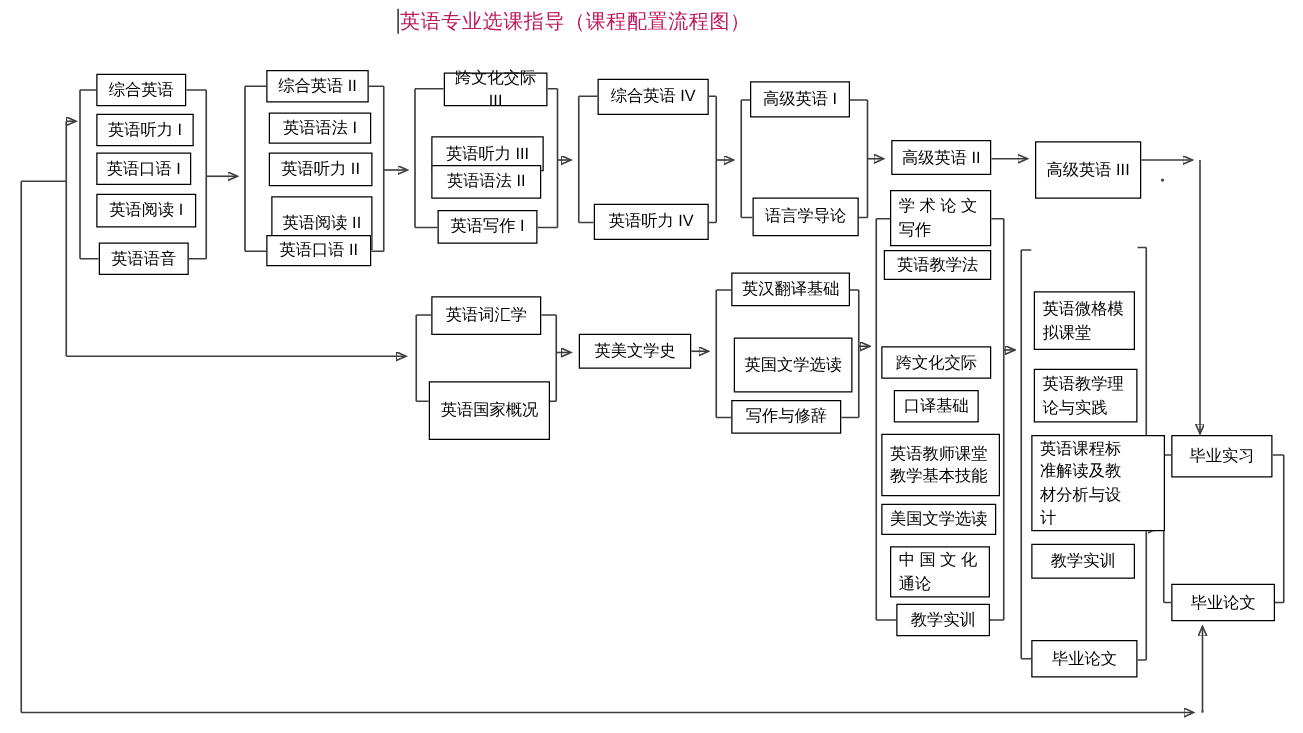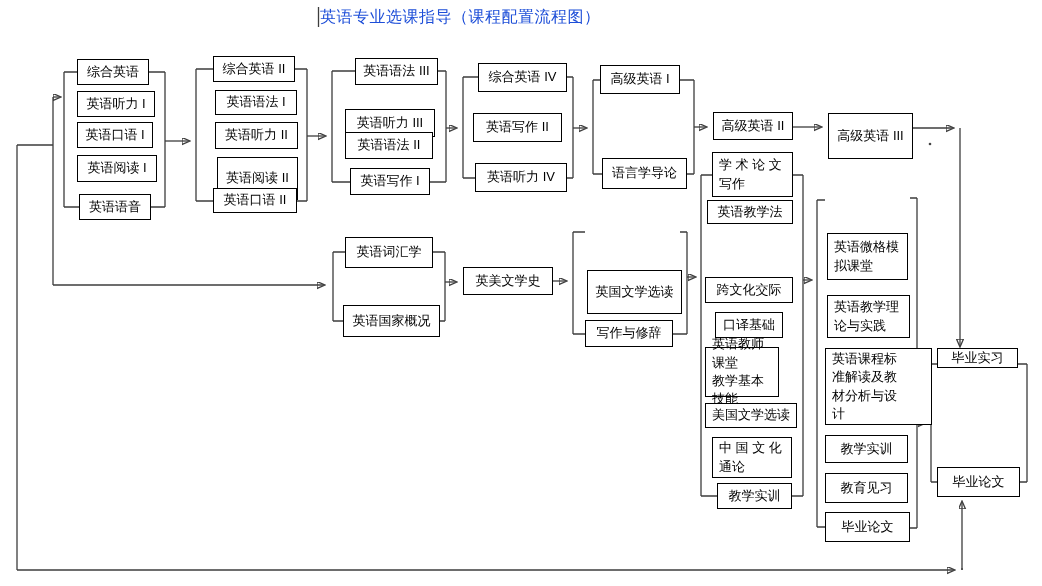--- a/index.html
+++ b/index.html
@@ -2,21 +2,21 @@
 <html><head>
 <meta charset="utf-8">
 <style>
   html,body{margin:0;padding:0;background:#fff;}
   .canvas{
     position:relative;width:1042px;height:586px;background:#fff;overflow:hidden;
     font-family:"Liberation Sans",sans-serif;color:#000;
   }
   .title{
     position:absolute;left:320px;top:7px;font-size:16px;letter-spacing:.5px;
-    white-space:nowrap;color:#1d4ed8;
+    white-space:nowrap;color:#be185d;
   }
   .node{
     position:absolute;box-sizing:border-box;background:#fff;
     border:1.5px solid #000;
     display:flex;align-items:center;justify-content:center;
     text-align:center;font-size:13px;line-height:1.42;
     white-space:pre-line;padding:1px 2px;z-index:2;
   }
   .node.ml{justify-content:flex-start;text-align:left;padding-left:6px;}
   svg.wires{position:absolute;left:0;top:0;z-index:1;pointer-events:none;}
@@ -88,61 +88,60 @@
   <div class="node" style="left:77px;top:122px;width:76px;height:26px">英语口语 I</div>
   <div class="node" style="left:77px;top:155px;width:80px;height:27px">英语阅读 I</div>
   <div class="node" style="left:79px;top:194px;width:72px;height:26px">英语语音</div>
 
   <div class="node" style="left:213px;top:56px;width:82px;height:26px">综合英语 II</div>
   <div class="node" style="left:215px;top:90px;width:82px;height:25px">英语语法 I</div>
   <div class="node" style="left:215px;top:122px;width:83px;height:27px">英语听力 II</div>
   <div class="node" style="left:217px;top:157px;width:81px;height:43px">英语阅读 II</div>
   <div class="node" style="left:213px;top:188px;width:84px;height:25px">英语口语 II</div>
 
-  <div class="node" style="left:355px;top:58px;width:83px;height:27px">英语语法 III</div>
+  <div class="node" style="left:355px;top:58px;width:83px;height:27px">跨文化交际 III</div>
   <div class="node" style="left:345px;top:109px;width:90px;height:28px">英语听力 III</div>
   <div class="node" style="left:345px;top:132px;width:88px;height:27px">英语语法 II</div>
   <div class="node" style="left:350px;top:168px;width:80px;height:27px">英语写作 I</div>
 
   <div class="node" style="left:478px;top:63px;width:89px;height:29px">综合英语 IV</div>
-  <div class="node" style="left:473px;top:113px;width:89px;height:29px">英语写作 II</div>
   <div class="node" style="left:475px;top:163px;width:92px;height:29px">英语听力 IV</div>
 
   <div class="node" style="left:600px;top:65px;width:80px;height:29px">高级英语 I</div>
   <div class="node" style="left:602px;top:158px;width:85px;height:31px">语言学导论</div>
 
   <div class="node" style="left:713px;top:112px;width:80px;height:28px">高级英语 II</div>
   <div class="node ml" style="left:712px;top:152px;width:81px;height:45px">学 术 论 文
 写作</div>
   <div class="node" style="left:707px;top:200px;width:86px;height:24px">英语教学法</div>
   <div class="node" style="left:705px;top:277px;width:88px;height:26px">跨文化交际</div>
   <div class="node" style="left:715px;top:312px;width:68px;height:26px">口译基础</div>
-  <div class="node ml" style="left:705px;top:347px;width:74px;height:50px">英语教师课堂
+  <div class="node ml" style="left:705px;top:347px;width:95px;height:50px">英语教师课堂
 教学基本技能</div>
   <div class="node" style="left:705px;top:403px;width:92px;height:25px">美国文学选读</div>
   <div class="node ml" style="left:712px;top:437px;width:80px;height:41px">中 国 文 化
 通论</div>
   <div class="node" style="left:717px;top:483px;width:75px;height:26px">教学实训</div>
 
   <div class="node" style="left:828px;top:113px;width:85px;height:46px">高级英语 III</div>
   <div class="node ml" style="left:827px;top:233px;width:81px;height:47px">英语微格模
 拟课堂</div>
   <div class="node ml" style="left:827px;top:295px;width:83px;height:43px">英语教学理
 论与实践</div>
   <div class="node ml" style="left:825px;top:348px;width:107px;height:77px">英语课程标
 准解读及教
 材分析与设
 计</div>
   <div class="node" style="left:825px;top:435px;width:83px;height:28px">教学实训</div>
-  <div class="node" style="left:825px;top:473px;width:83px;height:30px">教育见习</div>
   <div class="node" style="left:825px;top:512px;width:85px;height:30px">毕业论文</div>
 
   <div class="node" style="left:345px;top:237px;width:88px;height:31px">英语词汇学</div>
-  <div class="node" style="left:343px;top:305px;width:97px;height:32px">英语国家概况</div>
+  <div class="node" style="left:343px;top:305px;width:97px;height:47px">英语国家概况</div>
 
   <div class="node" style="left:463px;top:267px;width:90px;height:28px">英美文学史</div>
+  <div class="node" style="left:585px;top:218px;width:95px;height:27px">英汉翻译基础</div>
   <div class="node" style="left:587px;top:270px;width:95px;height:44px">英国文学选读</div>
   <div class="node" style="left:585px;top:320px;width:88px;height:27px">写作与修辞</div>
 
-  <div class="node" style="left:937px;top:348px;width:81px;height:20px">毕业实习</div>
+  <div class="node" style="left:937px;top:348px;width:81px;height:34px">毕业实习</div>
   <div class="node" style="left:937px;top:467px;width:83px;height:30px">毕业论文</div>
 
 </div>
 
 </body></html>

